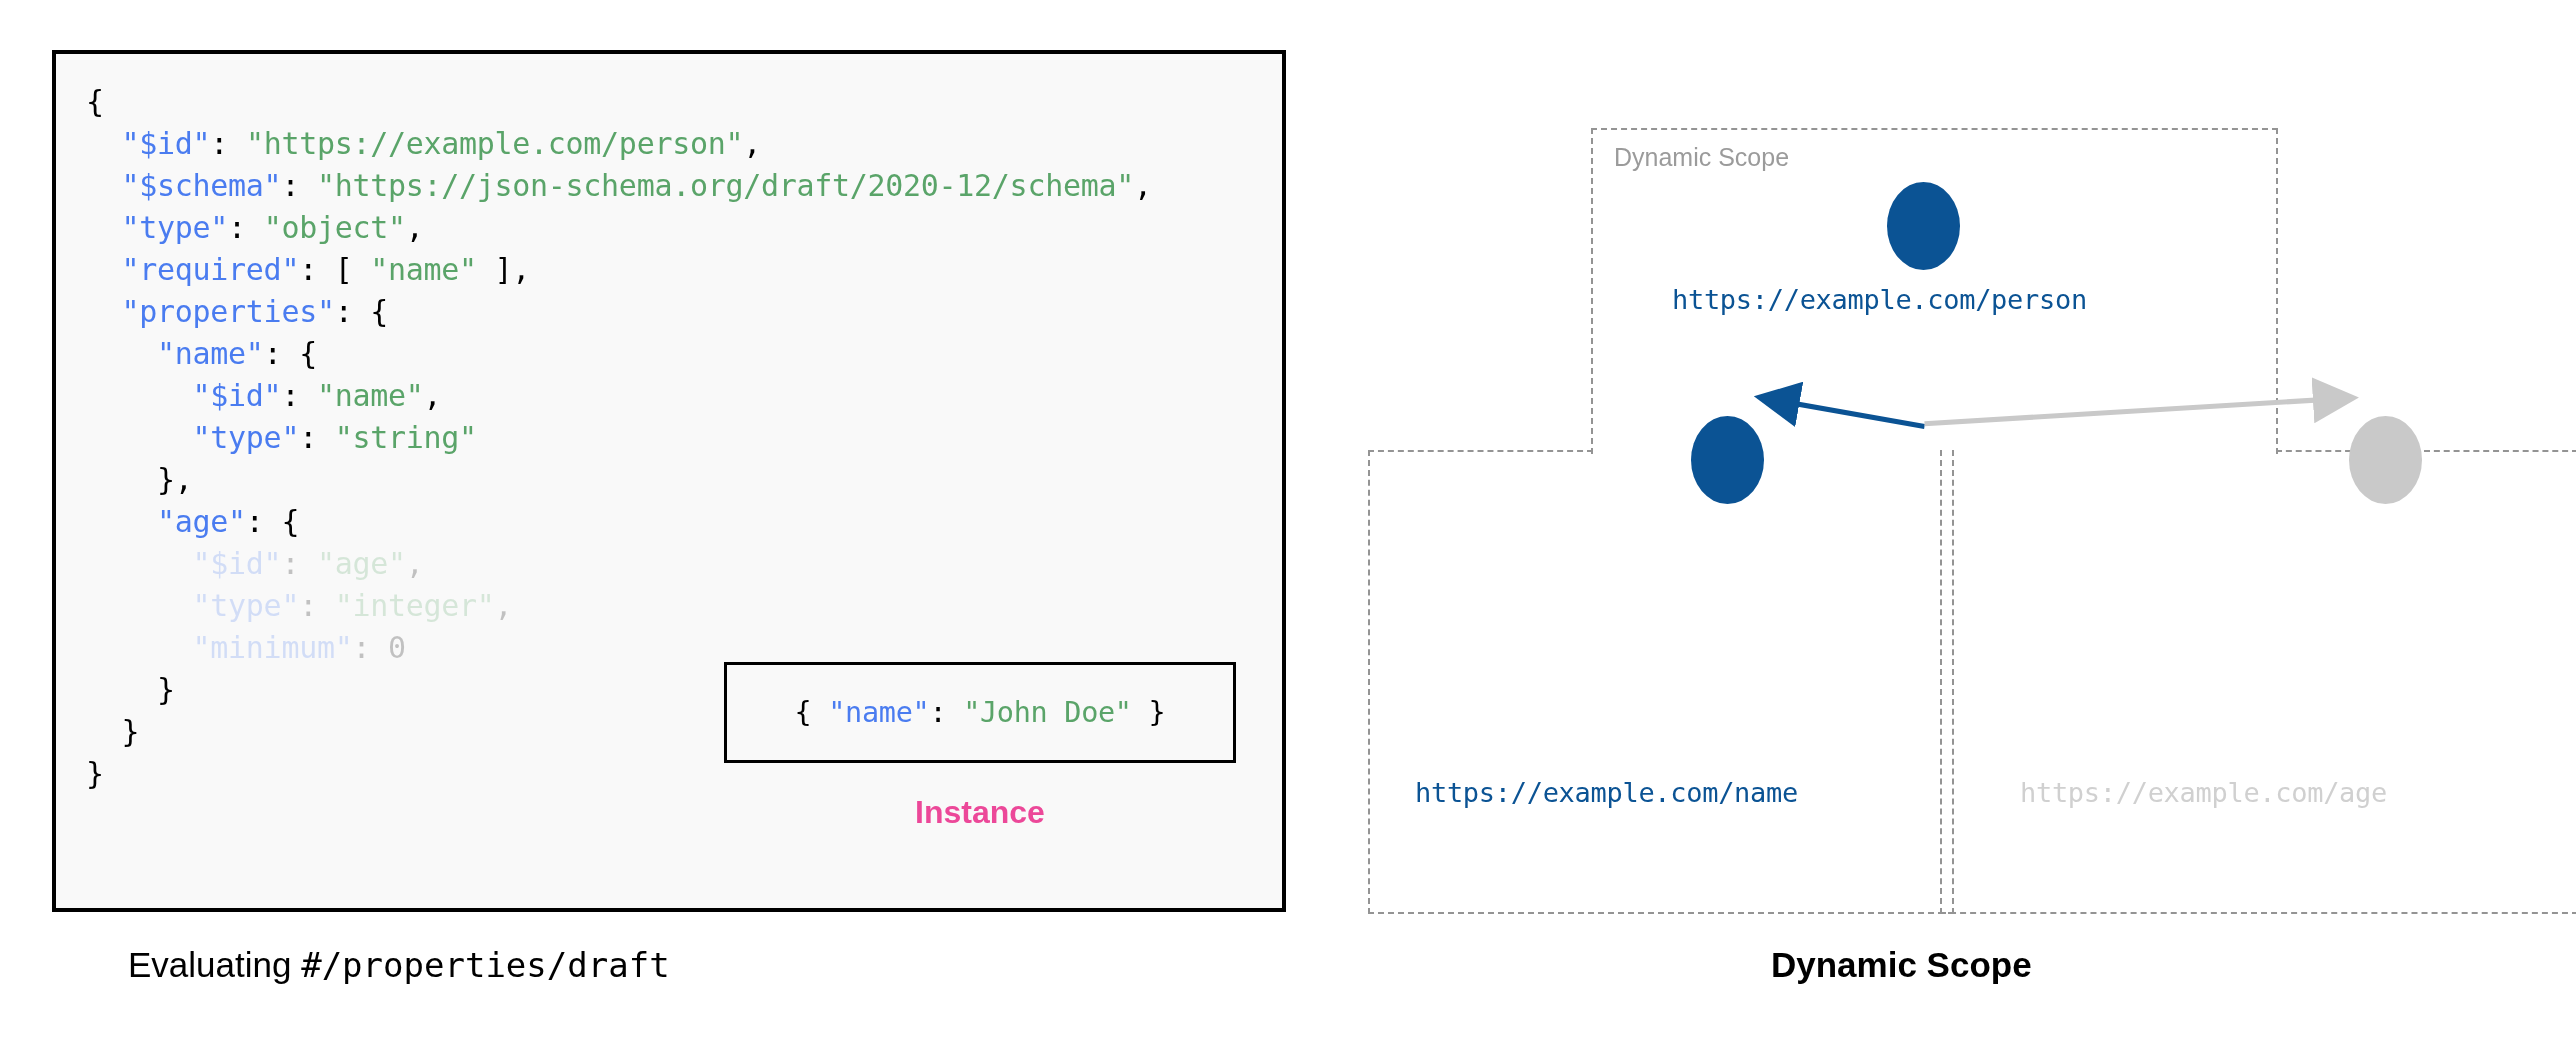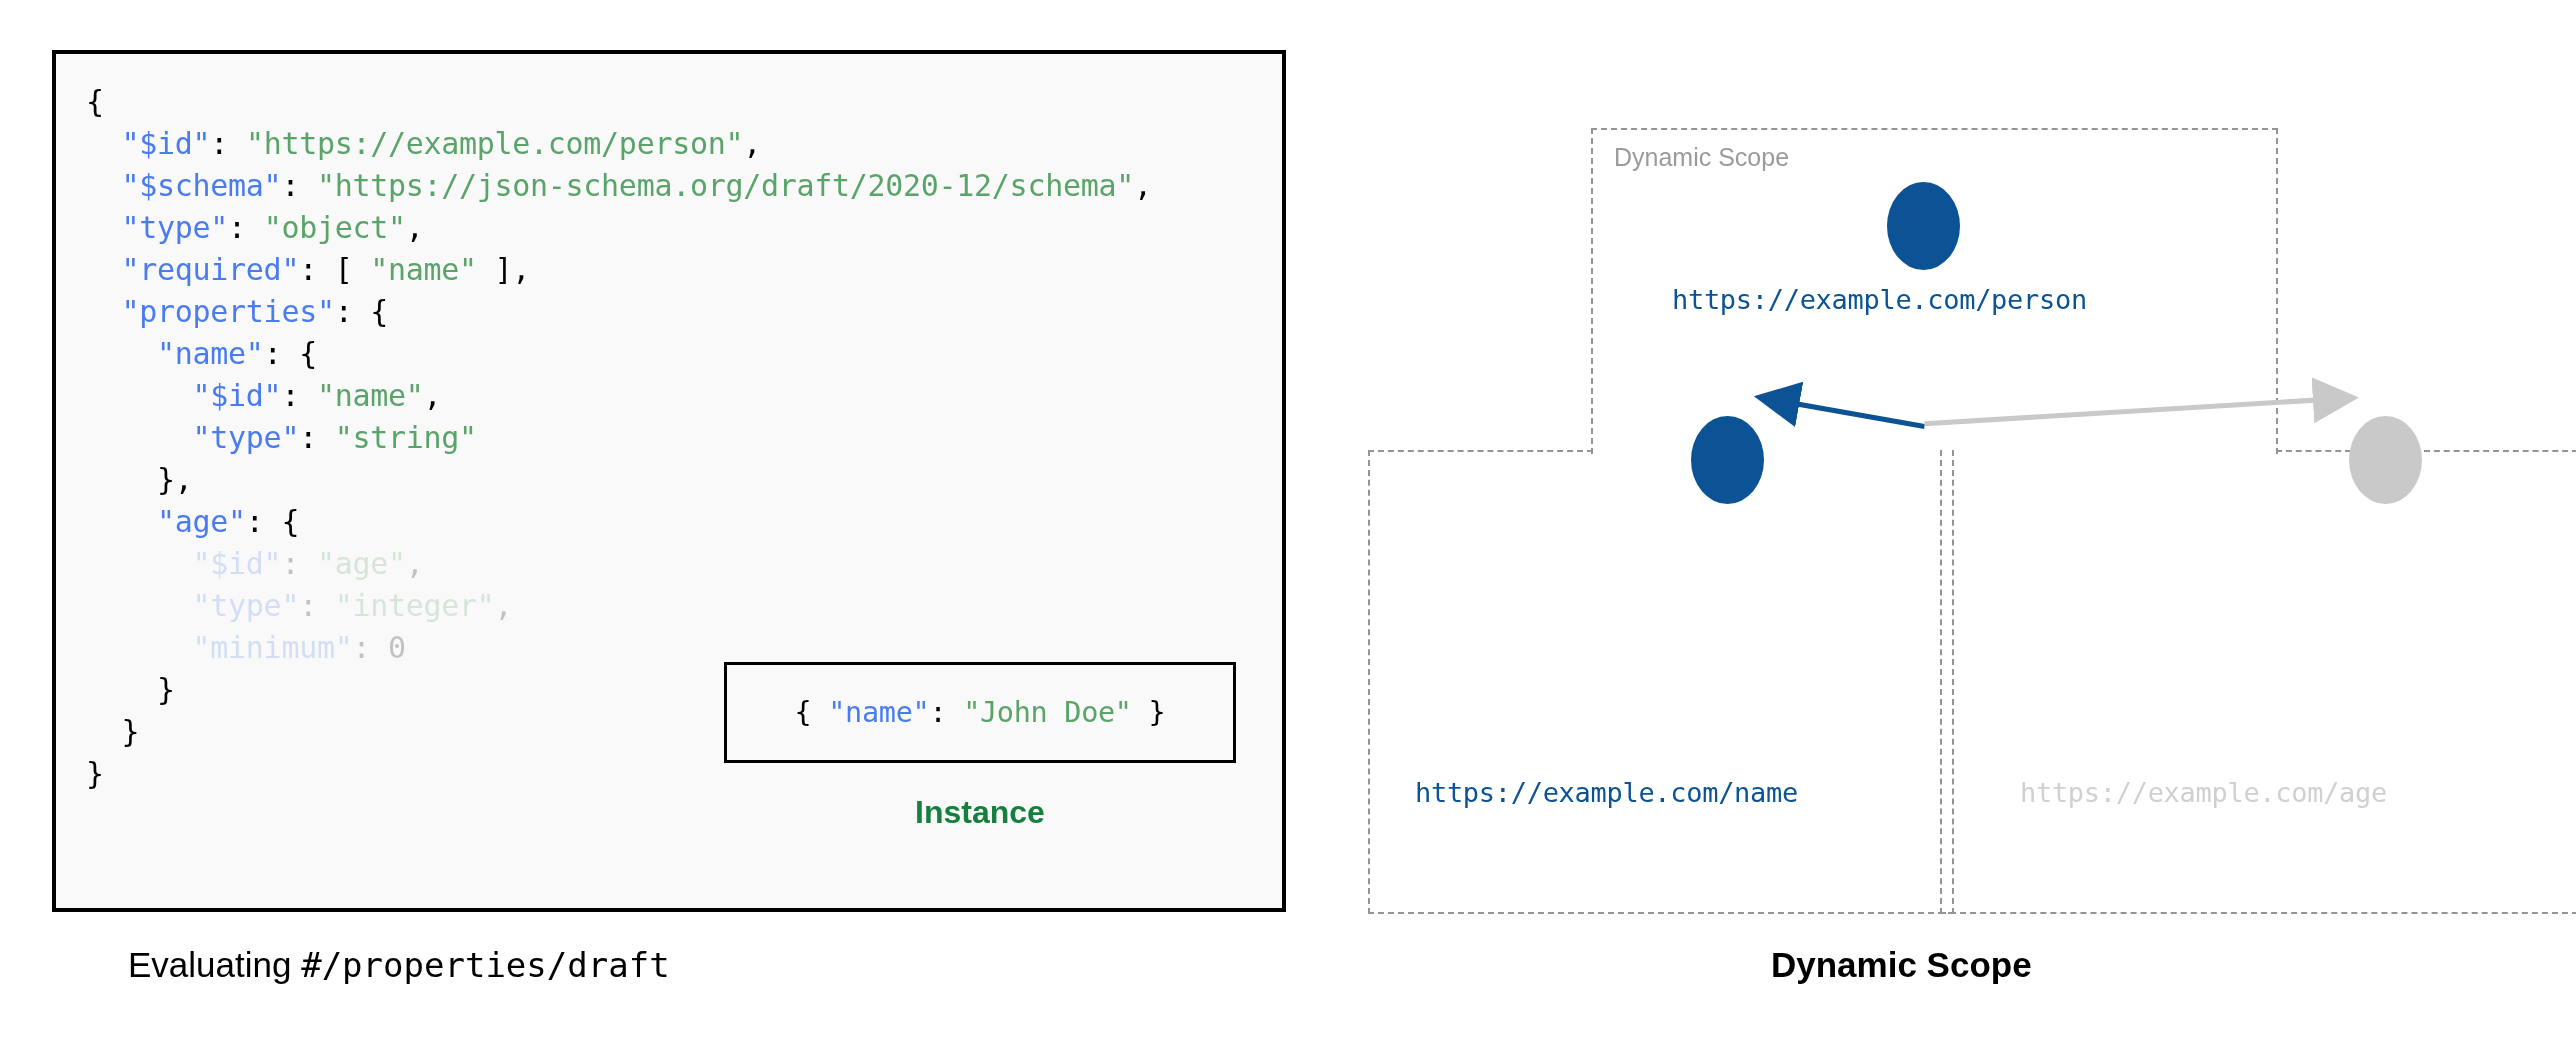--- a/index.html
+++ b/index.html
@@ -65,21 +65,21 @@
     letter-spacing: -0.3px;
   }
   #instance-label {
     position: absolute;
     left: 724px;
     top: 794px;
     width: 512px;
     text-align: center;
     font-size: 32px;
     font-weight: bold;
-    color: #15803d;
+    color: #ec4899;
   }
 
   
   #left-caption {
     position: absolute;
     left: 128px;
     top: 945px;
     font-size: 35px;
     color: #000000;
     white-space: pre;

